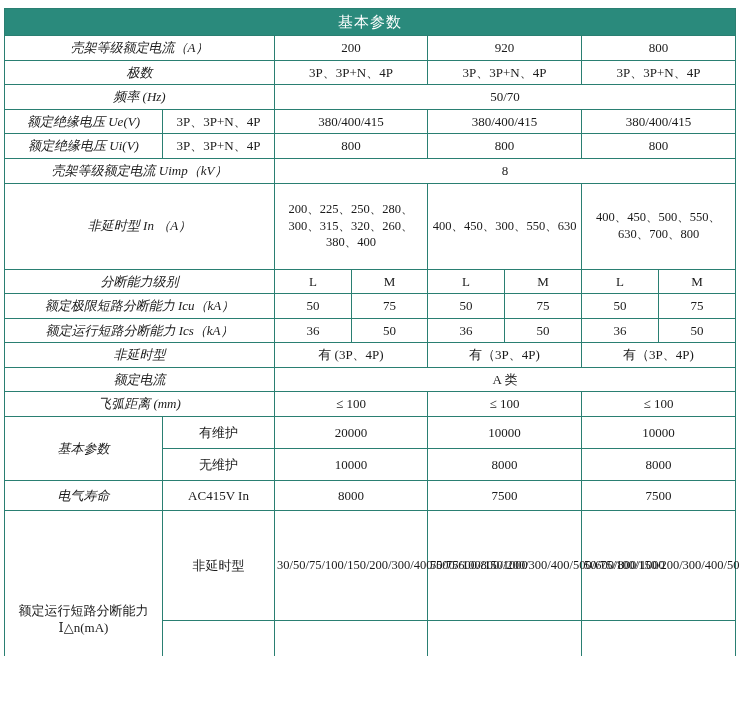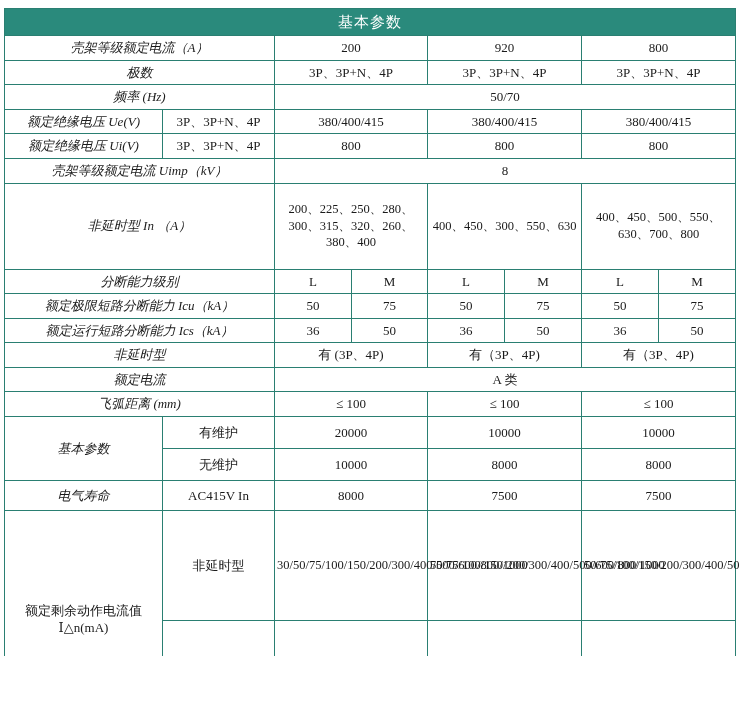--- a/index.html
+++ b/index.html
@@ -184,21 +184,21 @@
       <tr style="height:30px">
         <td class="lbl">电气寿命</td>
         <td class="nowrap">AC415V  In</td>
         <td colspan="2">8000</td>
         <td colspan="2">7500</td>
         <td colspan="2">7500</td>
       </tr>
 
       <tr style="height:110px">
         <td rowspan="2">
-          <div>额定剩余动作电流值</div>
+          <div>额定运行短路分断能力</div>
           <div>Ⅰ△n(mA)</div>
         </td>
         <td>非延时型</td>
         <td class="multi pad-lr" colspan="2">30/50/75/100/150/200/300/400/500/600/800/1000</td>
         <td class="multi pad-lr" colspan="2">50/75/100/150/200/300/400/500/600/800/1000</td>
         <td class="multi pad-lr" colspan="2">50/75/100/150/200/300/400/500/600/800/1000</td>
       </tr>
       <tr style="height:108px">
         <td>延时型</td>
         <td class="multi pad-lr" colspan="2">50/75/100/150/200/300/400/500/600/800/1000</td>

